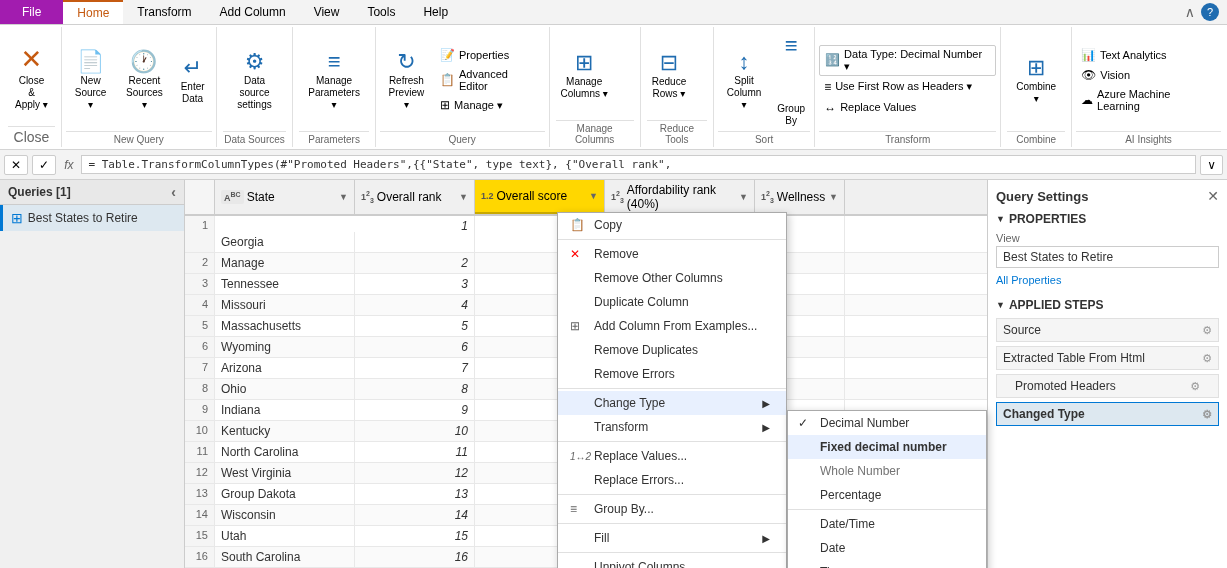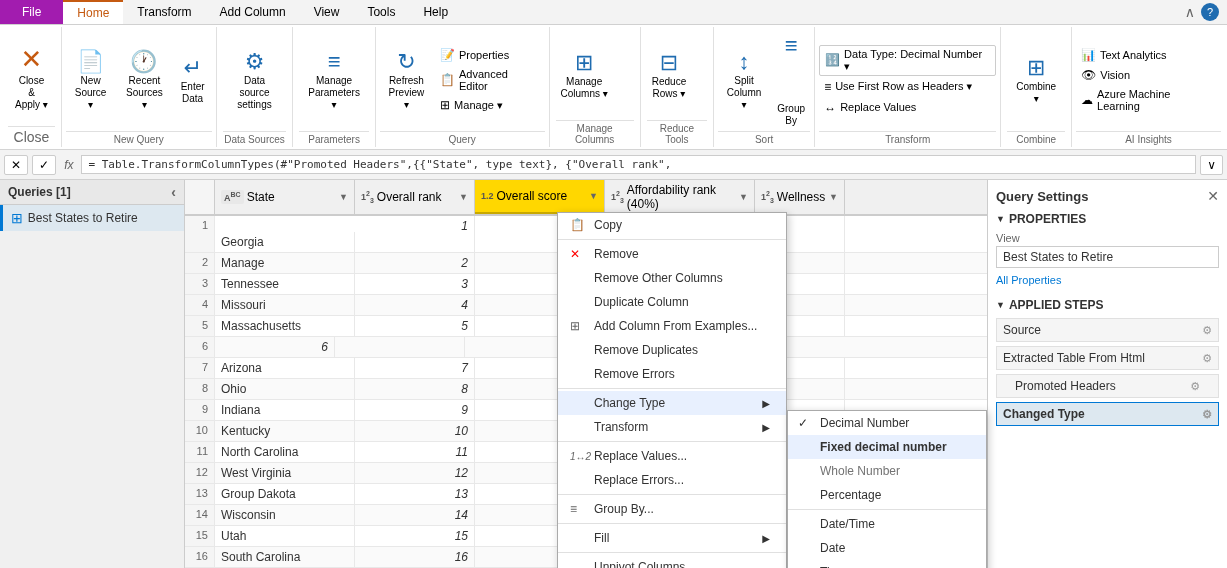--- a/index.html
+++ b/index.html
@@ -269,20 +269,21 @@
         <div style="display: flex; border-bottom: 1px solid rgb(232, 232, 232);">
           <div style="border-right: 1px solid rgb(232, 232, 232); padding: 3px 6px; white-space: nowrap; overflow: hidden; width: 30px; min-width: 30px; background: rgb(245, 245, 245); color: rgb(102, 102, 102); text-align: right; font-size: 11px;">5</div>
           <div style="border-right: 1px solid rgb(232, 232, 232); padding: 3px 6px; font-size: 12px; color: rgb(51, 51, 51); white-space: nowrap; overflow: hidden; width: 140px; min-width: 140px;">Massachusetts</div>
           <div style="border-right: 1px solid rgb(232, 232, 232); padding: 3px 6px; font-size: 12px; color: rgb(51, 51, 51); white-space: nowrap; overflow: hidden; width: 120px; min-width: 120px; font-style: italic; text-align: right;">5</div>
           <div style="border-right: 1px solid rgb(232, 232, 232); padding: 3px 6px; font-size: 12px; color: rgb(51, 51, 51); white-space: nowrap; overflow: hidden; width: 130px; min-width: 130px;"></div>
           <div style="border-right: 1px solid rgb(232, 232, 232); padding: 3px 6px; font-size: 12px; color: rgb(51, 51, 51); white-space: nowrap; overflow: hidden; width: 150px; min-width: 150px; font-style: italic; text-align: right;">42</div>
           <div style="border-right: 1px solid rgb(232, 232, 232); padding: 3px 6px; font-size: 12px; color: rgb(51, 51, 51); white-space: nowrap; overflow: hidden; width: 90px; min-width: 90px;"></div>
         </div>
         <div style="display: flex; border-bottom: 1px solid rgb(232, 232, 232); background: rgb(250, 250, 250);">
           <div style="border-right: 1px solid rgb(232, 232, 232); padding: 3px 6px; white-space: nowrap; overflow: hidden; width: 30px; min-width: 30px; background: rgb(245, 245, 245); color: rgb(102, 102, 102); text-align: right; font-size: 11px;">6</div>
+          <div style="border-right: 1px solid rgb(232, 232, 232); padding: 3px 6px; font-size: 12px; color: rgb(51, 51, 51); white-space: nowrap; overflow: hidden; width: 140px; min-width: 140px;">Wyoming</div>
           <div style="border-right: 1px solid rgb(232, 232, 232); padding: 3px 6px; font-size: 12px; color: rgb(51, 51, 51); white-space: nowrap; overflow: hidden; width: 120px; min-width: 120px; font-style: italic; text-align: right;">6</div>
           <div style="border-right: 1px solid rgb(232, 232, 232); padding: 3px 6px; font-size: 12px; color: rgb(51, 51, 51); white-space: nowrap; overflow: hidden; width: 130px; min-width: 130px;"></div>
           <div style="border-right: 1px solid rgb(232, 232, 232); padding: 3px 6px; font-size: 12px; color: rgb(51, 51, 51); white-space: nowrap; overflow: hidden; width: 150px; min-width: 150px; font-style: italic; text-align: right;">17</div>
           <div style="border-right: 1px solid rgb(232, 232, 232); padding: 3px 6px; font-size: 12px; color: rgb(51, 51, 51); white-space: nowrap; overflow: hidden; width: 90px; min-width: 90px;"></div>
         </div>
         <div style="display: flex; border-bottom: 1px solid rgb(232, 232, 232);">
           <div style="border-right: 1px solid rgb(232, 232, 232); padding: 3px 6px; white-space: nowrap; overflow: hidden; width: 30px; min-width: 30px; background: rgb(245, 245, 245); color: rgb(102, 102, 102); text-align: right; font-size: 11px;">7</div>
           <div style="border-right: 1px solid rgb(232, 232, 232); padding: 3px 6px; font-size: 12px; color: rgb(51, 51, 51); white-space: nowrap; overflow: hidden; width: 140px; min-width: 140px;">Arizona</div>
           <div style="border-right: 1px solid rgb(232, 232, 232); padding: 3px 6px; font-size: 12px; color: rgb(51, 51, 51); white-space: nowrap; overflow: hidden; width: 120px; min-width: 120px; font-style: italic; text-align: right;">7</div>
           <div style="border-right: 1px solid rgb(232, 232, 232); padding: 3px 6px; font-size: 12px; color: rgb(51, 51, 51); white-space: nowrap; overflow: hidden; width: 130px; min-width: 130px;"></div>

